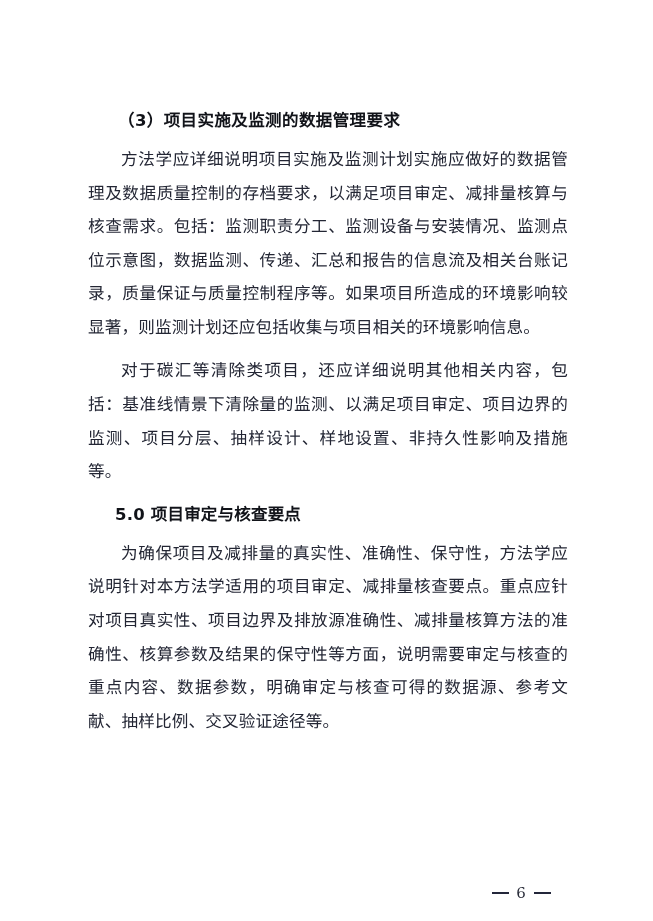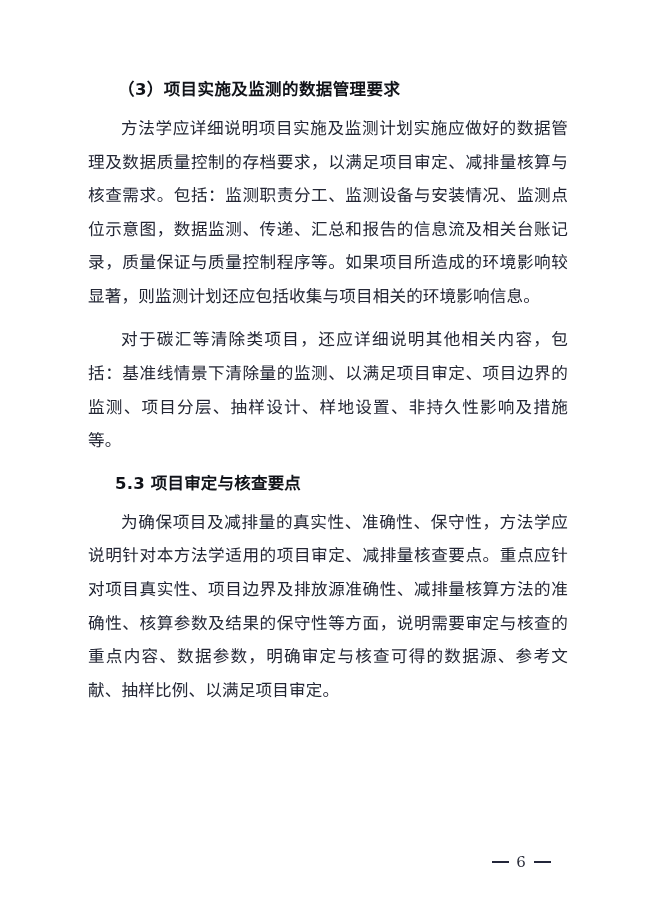--- a/index.html
+++ b/index.html
@@ -14,20 +14,21 @@
     position: relative;
     overflow: hidden;
     font-family: "DejaVu Serif", "Liberation Serif", serif;
     color: #1a1c28;
   }
 
   .page {
     position: absolute;
     inset: 0;
     background: #ffffff;
+    margin-top: 31px;
   }
 
   .content {
     position: absolute;
     left: 88px;
     top: 78px;
     width: 480px;
   }
 
   
@@ -109,25 +110,25 @@
     <div class="gap-sm"></div>
 
     <p class="para">方法学应详细说明项目实施及监测计划实施应做好的数据管理及数据质量控制的存档要求，以满足项目审定、减排量核算与核查需求。包括：监测职责分工、监测设备与安装情况、监测点位示意图，数据监测、传递、汇总和报告的信息流及相关台账记录，质量保证与质量控制程序等。如果项目所造成的环境影响较显著，则监测计划还应包括收集与项目相关的环境影响信息。</p>
 
     <div class="gap-sm"></div>
 
     <p class="para">对于碳汇等清除类项目，还应详细说明其他相关内容，包括：基准线情景下清除量的监测、以满足项目审定、项目边界的监测、项目分层、抽样设计、样地设置、非持久性影响及措施等。</p>
 
     <div class="gap-md"></div>
 
-    <h2 class="heading h-sub">5.3 项目审定与核查要点</h2>
+    <h2 class="heading h-sub">5.0 项目审定与核查要点</h2>
 
     <div class="gap-sm"></div>
 
-    <p class="para">为确保项目及减排量的真实性、准确性、保守性，方法学应说明针对本方法学适用的项目审定、减排量核查要点。重点应针对项目真实性、项目边界及排放源准确性、减排量核算方法的准确性、核算参数及结果的保守性等方面，说明需要审定与核查的重点内容、数据参数，明确审定与核查可得的数据源、参考文献、抽样比例、以满足项目审定。</p>
+    <p class="para">为确保项目及减排量的真实性、准确性、保守性，方法学应说明针对本方法学适用的项目审定、减排量核查要点。重点应针对项目真实性、项目边界及排放源准确性、减排量核算方法的准确性、核算参数及结果的保守性等方面，说明需要审定与核查的重点内容、数据参数，明确审定与核查可得的数据源、参考文献、抽样比例、交叉验证途径等。</p>
 
   </div>
 
   <div class="footer">
     <span class="footer-inner">
       <span class="footer-dash"></span><span class="footer-num">6</span><span class="footer-dash"></span>
     </span>
   </div>
 
 </div>

